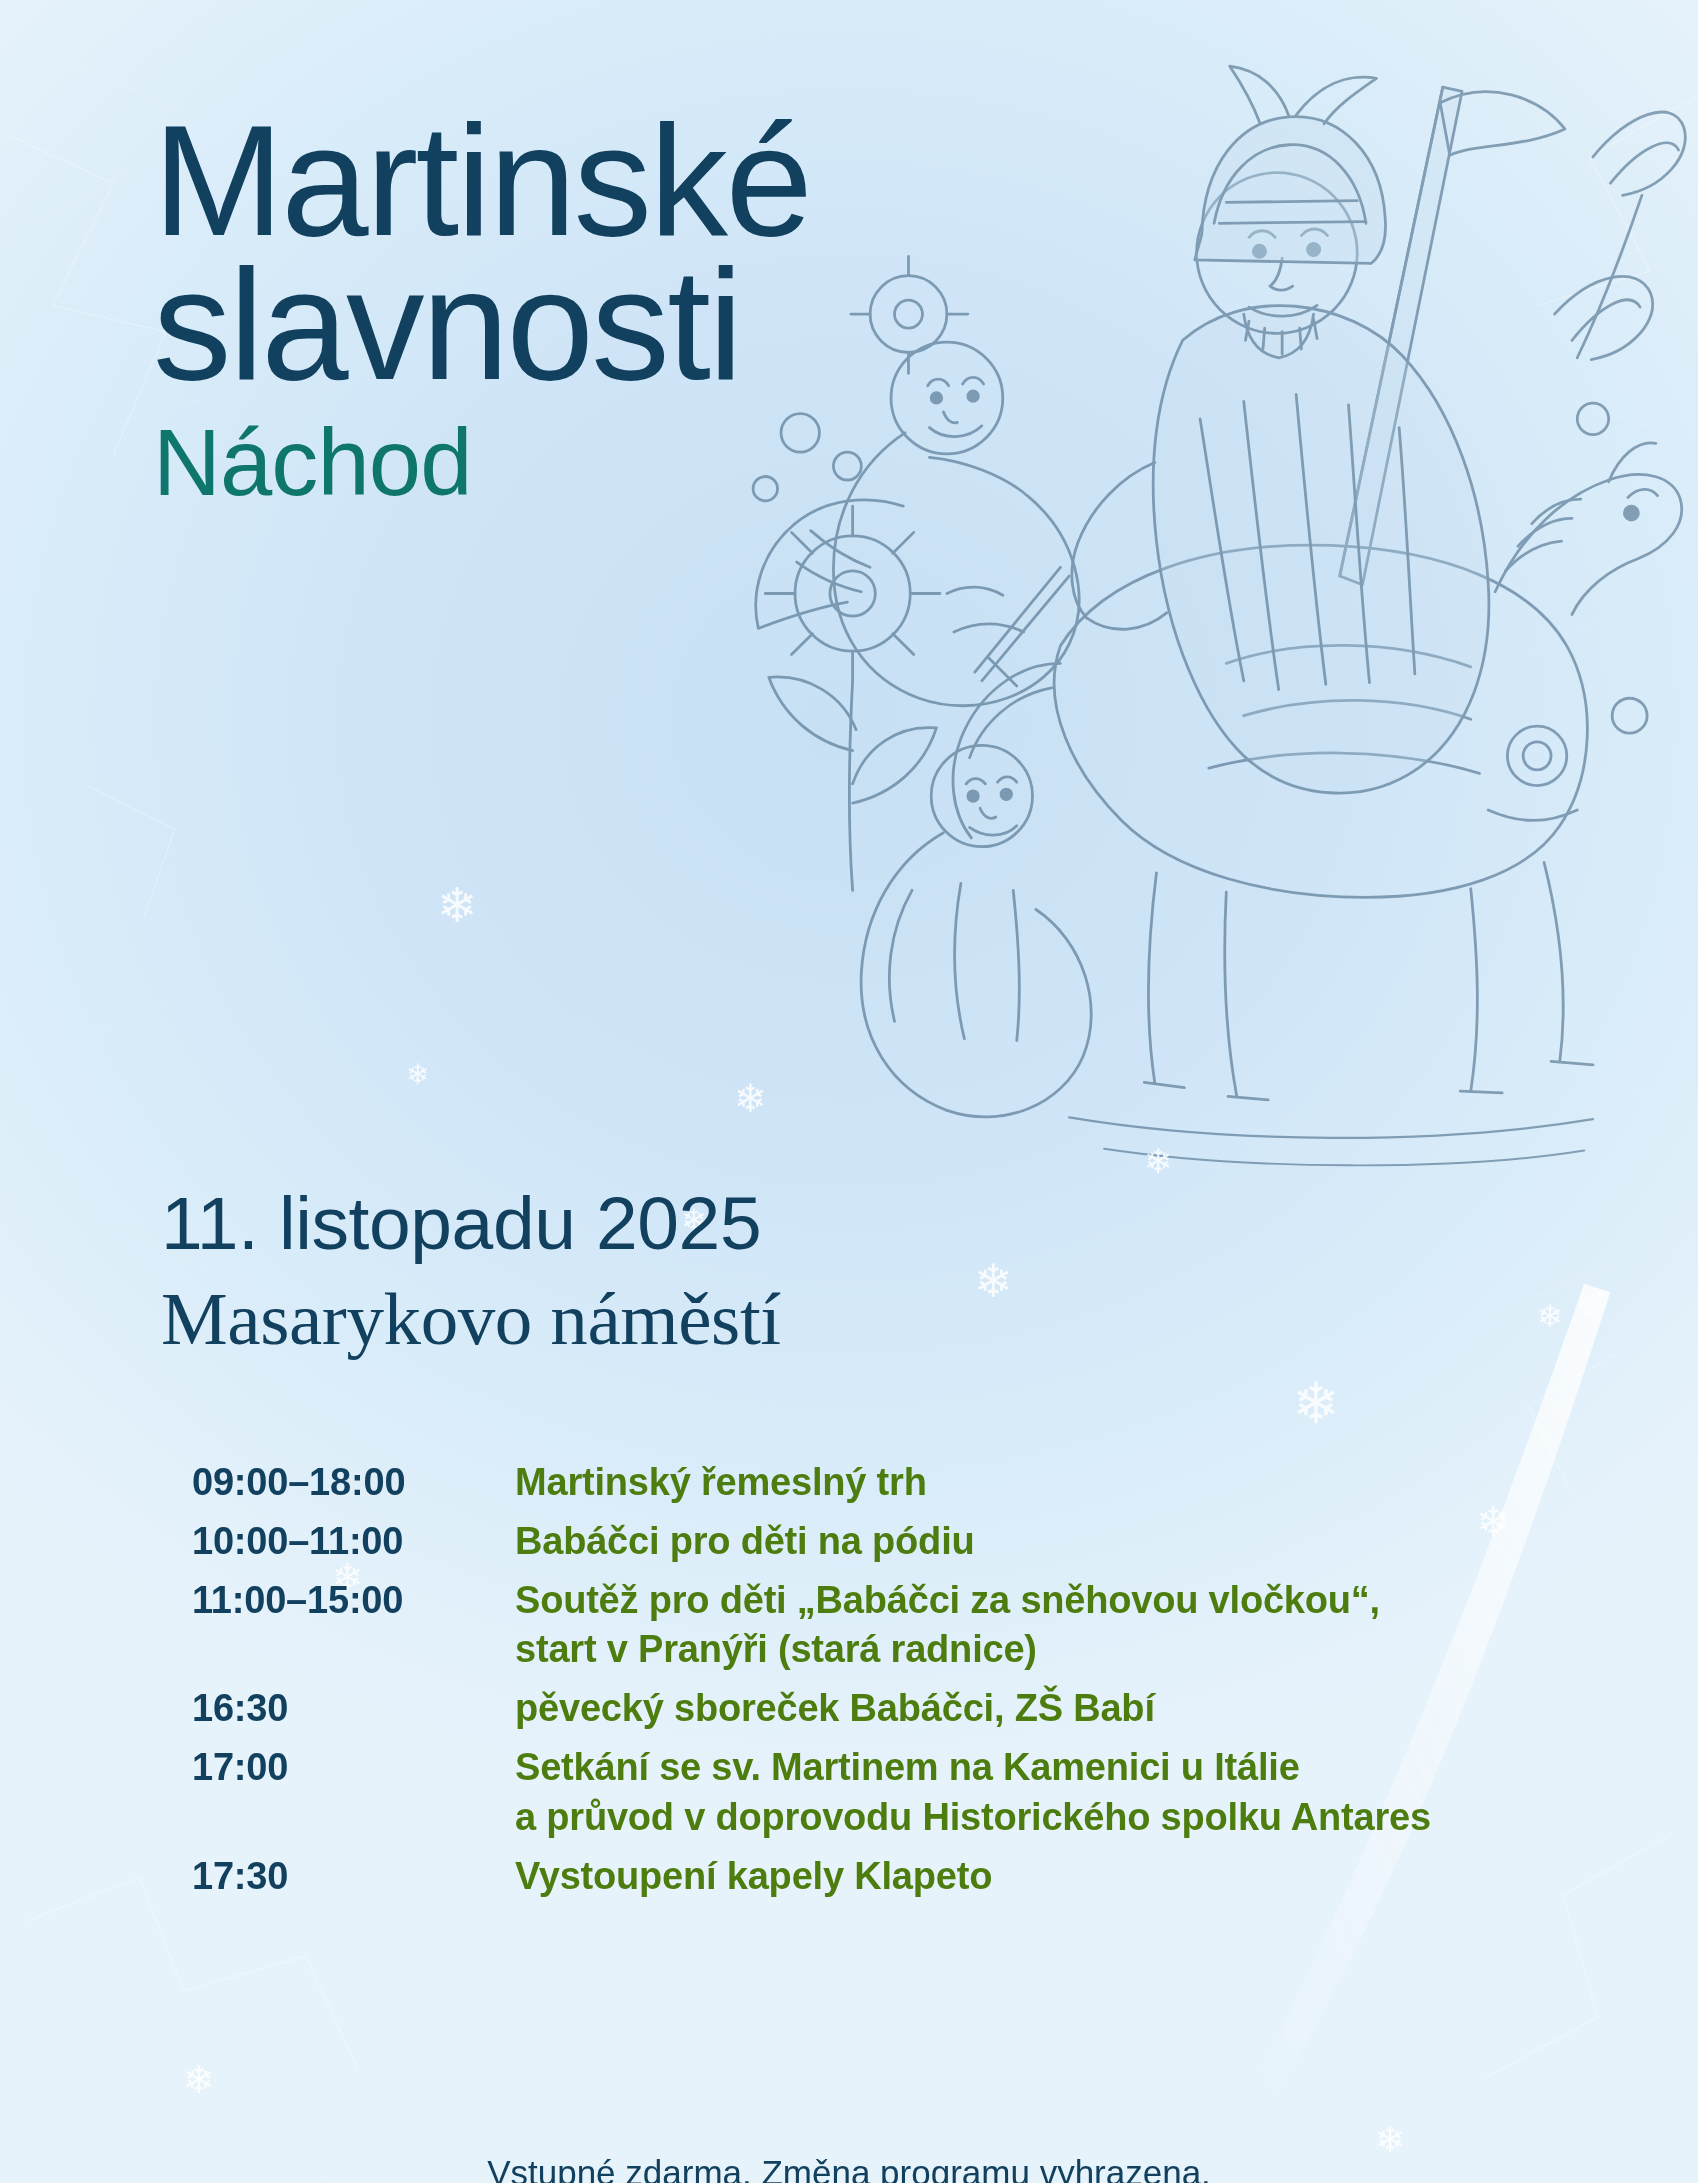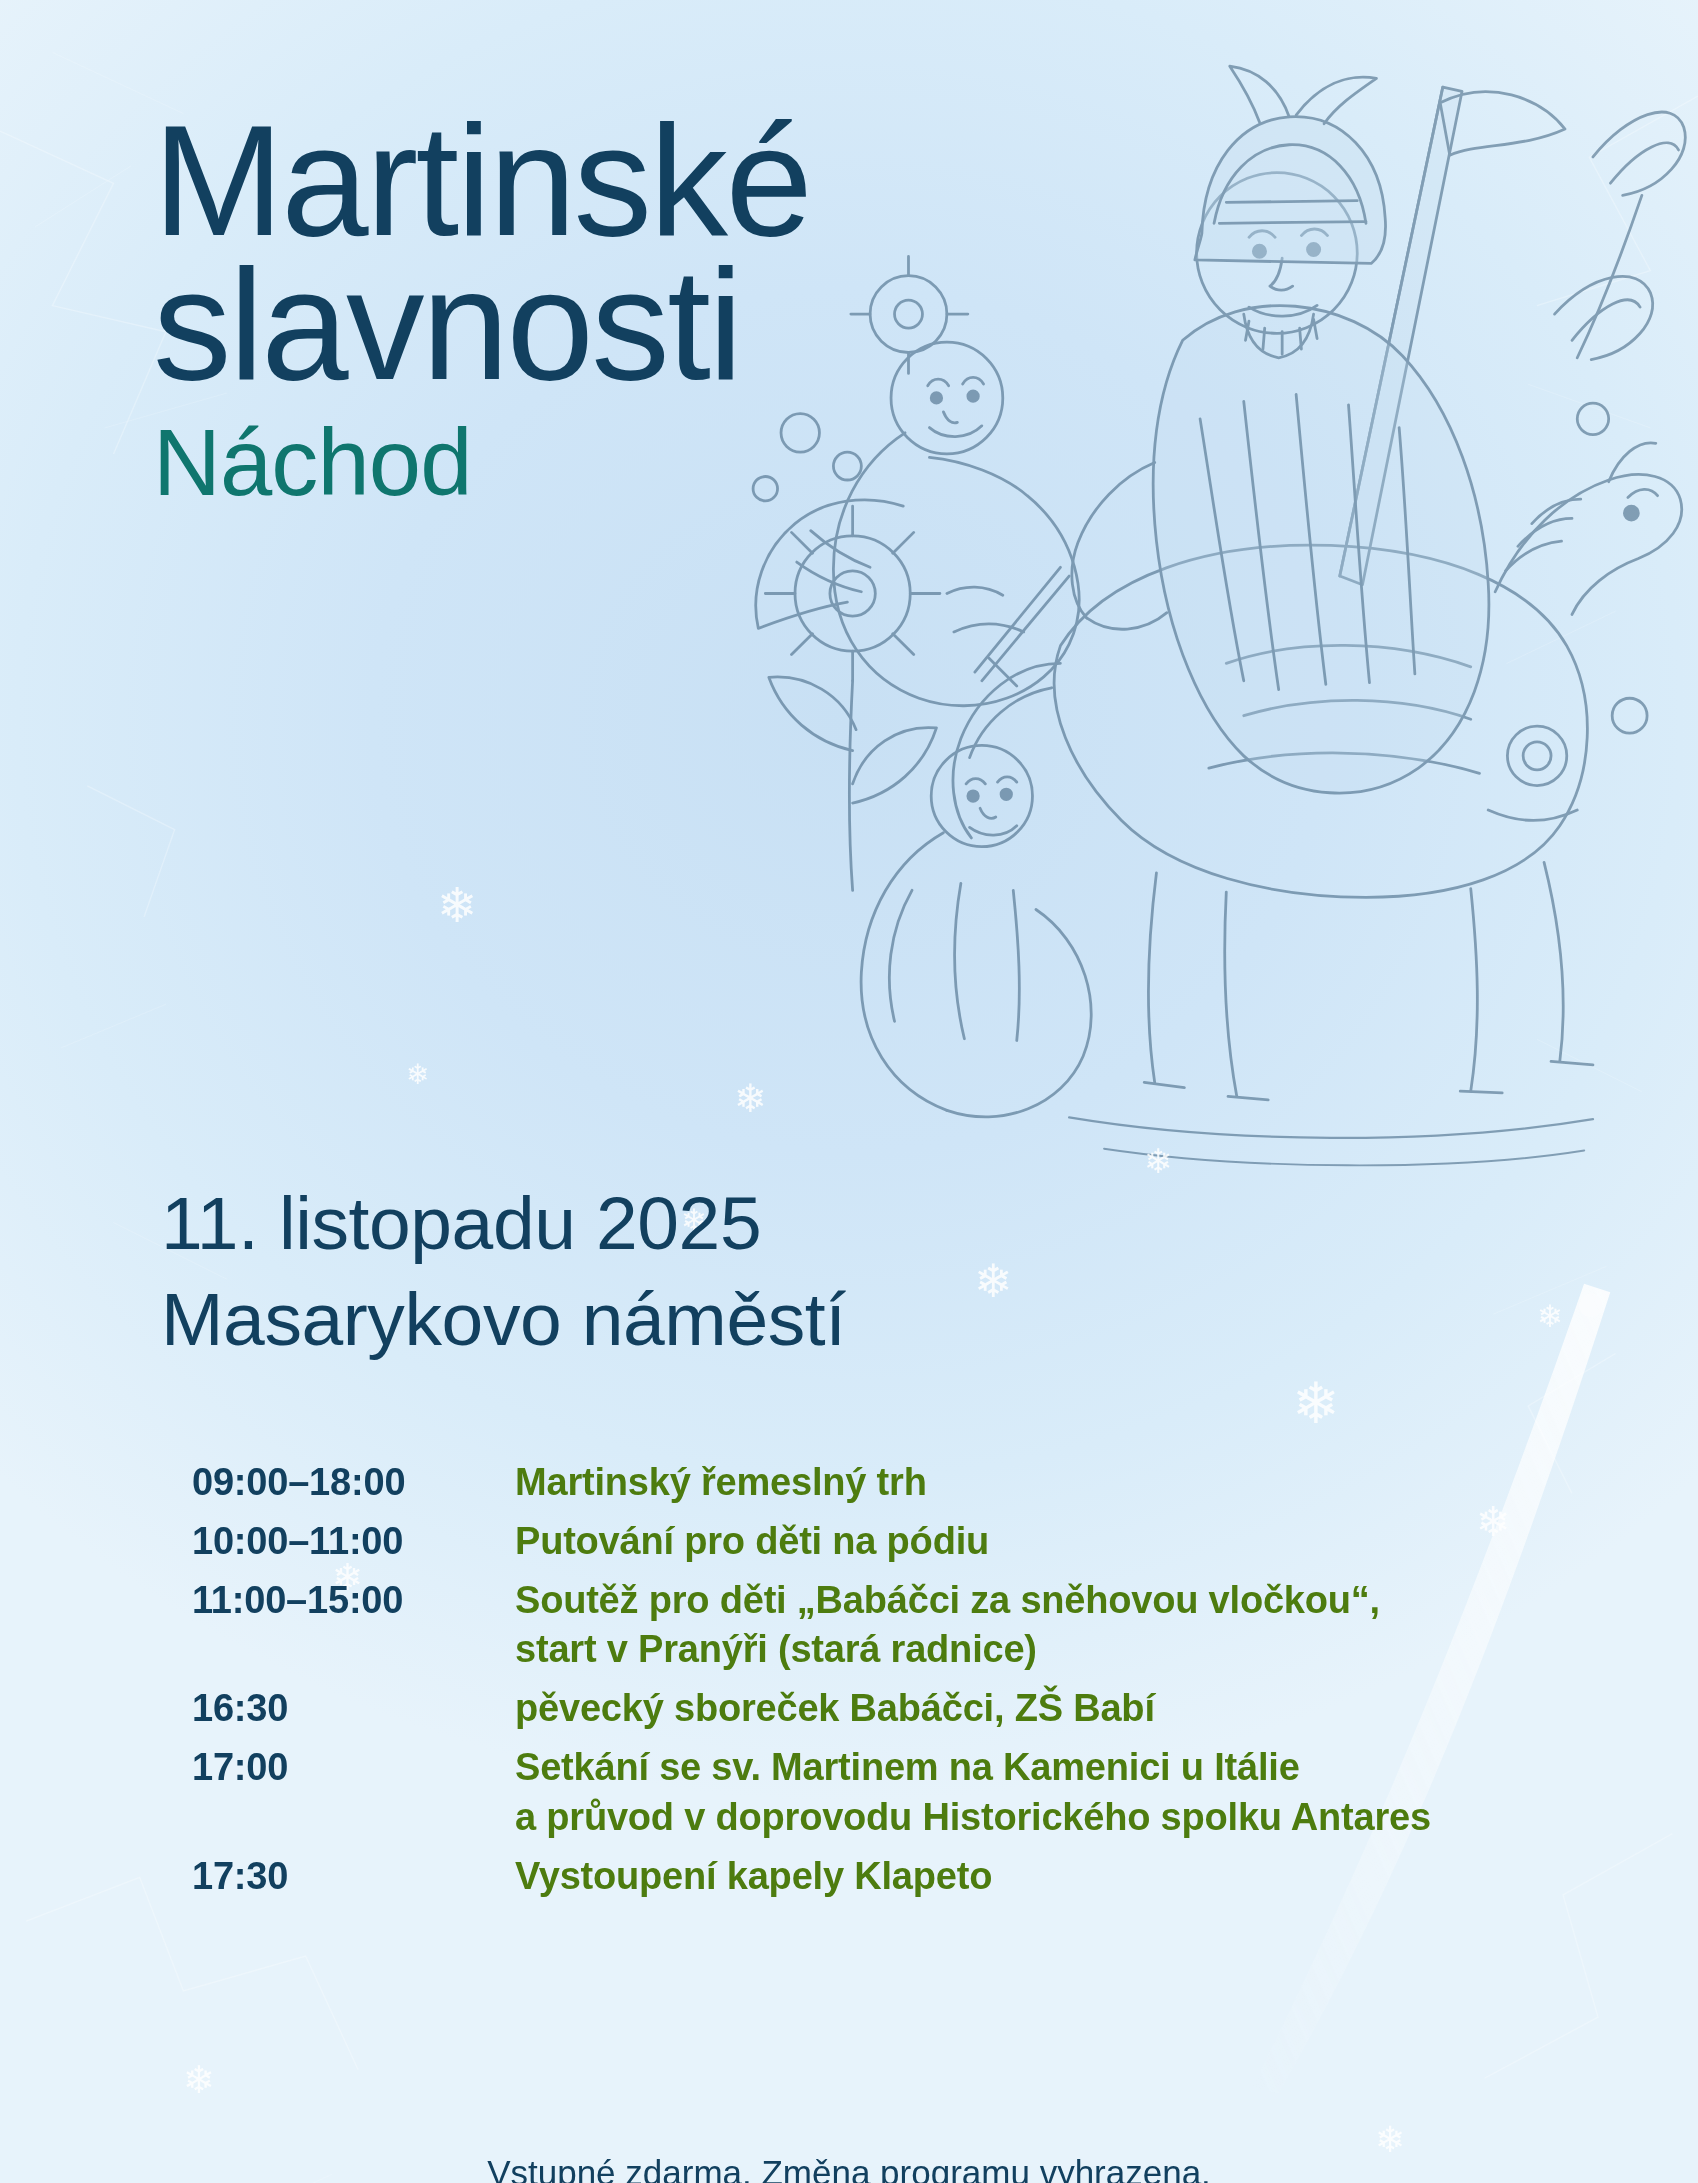--- a/index.html
+++ b/index.html
@@ -96,20 +96,21 @@
     color: #12405f;
     font-weight: 400;
     letter-spacing: -0.4px;
   }
   .place-line {
     font-size: 75px;
     line-height: 1.28;
     color: #12405f;
     font-weight: 400;
     letter-spacing: -0.4px;
+    font-family: Liberation Serif, serif;
   }
 
   .program {
     position: absolute;
     left: 161px;
     top: 1458px;
     width: 1397px;
     z-index: 5;
   }
   .prog-row {
@@ -344,21 +345,21 @@
     <div class="place-line">Masarykovo náměstí</div>
   </div>
 
   <div class="program">
     <div class="prog-row">
       <div class="prog-time">09:00–18:00</div>
       <div class="prog-desc">Martinský řemeslný trh</div>
     </div>
     <div class="prog-row">
       <div class="prog-time">10:00–11:00</div>
-      <div class="prog-desc">Putování pro děti na pódiu</div>
+      <div class="prog-desc">Babáčci pro děti na pódiu</div>
     </div>
     <div class="prog-row">
       <div class="prog-time">11:00–15:00</div>
       <div class="prog-desc">
         <span>Soutěž pro děti „Babáčci za sněhovou vločkou“,</span>
         <span class="cont">start v Pranýři (stará radnice)</span>
       </div>
     </div>
     <div class="prog-row">
       <div class="prog-time">16:30</div>

